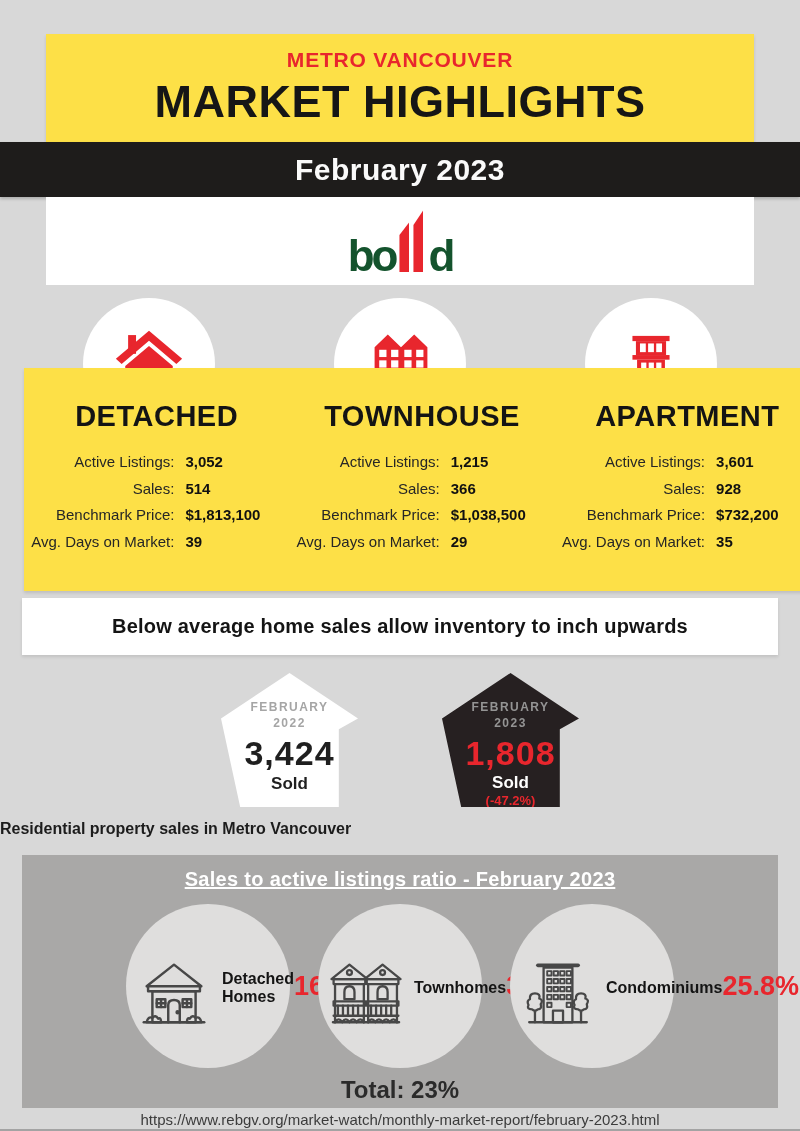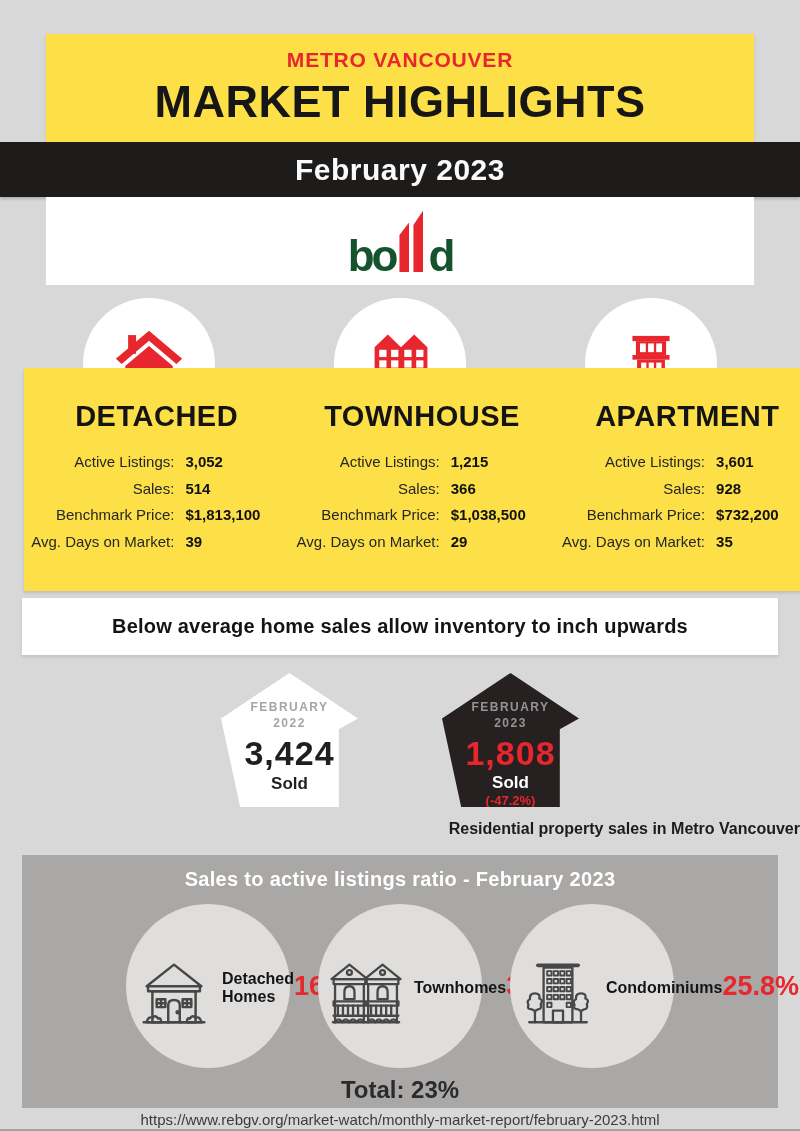--- a/index.html
+++ b/index.html
@@ -89,32 +89,32 @@
   .house-light .fperiod { color:#a5a5a5; }
   .house-dark  .fperiod { color:#949494; }
   .house .big-num { font-size:34px; font-weight:800; letter-spacing:1px; margin-top:3px; }
   .house-light .big-num { color:#1f1f1f; }
   .house-dark  .big-num { color:#e8262d; }
   .house .sold { font-size:17px; font-weight:700; margin-top:1px; }
   .house-light .sold { color:#1f1f1f; }
   .house-dark  .sold { color:#ffffff; margin-top:0; }
   .house .change { font-size:13px; font-weight:700; color:#e8262d; }
   .compare-caption {
-    left:0; top:820px; width:800px; text-align:right;
+    left:0; top:820px; width:800px; text-align:left;
     font-size:16px; font-weight:800; color:#1c1c1c;
   }
 
   
   .ratio-panel {
     left:22px; top:855px; width:756px; height:253px;
     background:#a9a8a7;
   }
   .ratio-title {
     padding-top:13px; text-align:center;
-    color:#ffffff; font-size:20px; font-weight:800; letter-spacing:.3px;
+    color:#ffffff; font-size:20px; font-weight:800; letter-spacing:.3px;text-decoration:underline;
   }
   .ratio-circles {
     margin-top:13px; display:flex; justify-content:center; gap:28px;
   }
   .ratio-circle {
     width:164px; height:164px; border-radius:50%; background:#dfdedd;
     display:flex; align-items:center;
   }
   .ratio-circle svg { margin-top:15px; }
   .ratio-label { font-size:16px; font-weight:800; color:#141414; margin-top:4px; }

